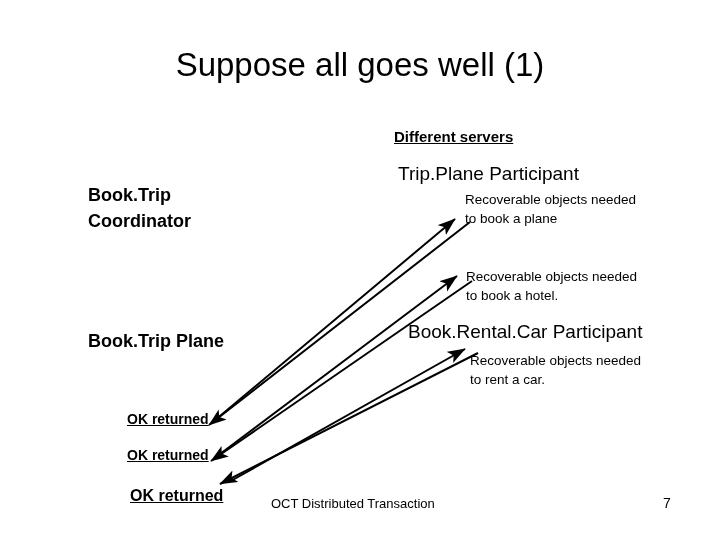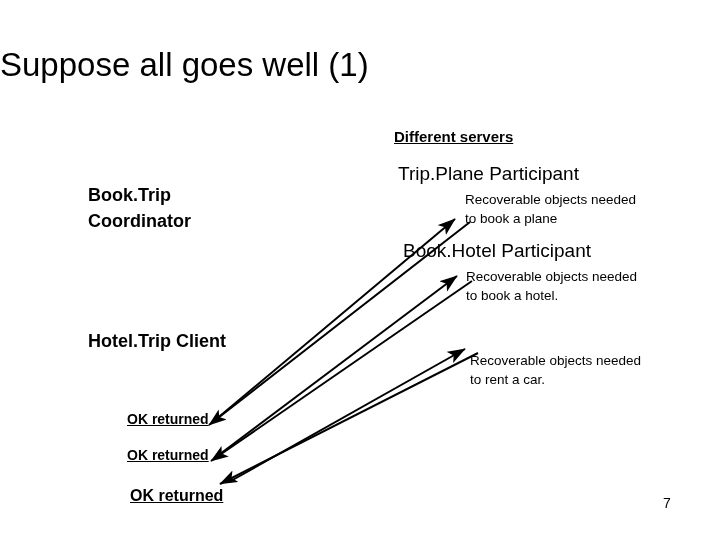--- a/index.html
+++ b/index.html
@@ -28,20 +28,21 @@
     position: absolute;
     white-space: pre;
     line-height: 1.18;
   }
 
   
   #slide-title {
     left: 0;
     top: 46px;
     width: 720px;
+    text-align: center;
     font-size: 33px;
     font-weight: 400;
     letter-spacing: 0px;
   }
 
   
   #servers-heading {
     left: 394px;
     top: 128px;
     font-size: 15px;
@@ -127,32 +128,33 @@
     <line x1="478" y1="353" x2="220" y2="484" stroke="#000000" stroke-width="2" marker-end="url(#ah)"></line>
   </svg>
 
   <div class="txt" id="slide-title">Suppose all goes well (1)</div>
 
   <div class="txt" id="coordinator-label">Book.Trip
 Coordinator</div>
 
   <div class="txt" id="servers-heading">Different servers</div>
 
-  <div class="txt" id="client-label">Hotel.Trip Client</div>
+  <div class="txt" id="client-label">Book.Trip Plane</div>
 
   <div class="txt participant-title" id="plane-title">Trip.Plane Participant</div>
   <div class="txt participant-desc" id="plane-desc">Recoverable objects needed
 to book a plane</div>
 
-  <div class="txt participant-title" id="hotel-title">Book.Hotel Participant</div>
   <div class="txt participant-desc" id="hotel-desc">Recoverable objects needed
 to book a hotel.</div>
 
+  <div class="txt participant-title" id="car-title">Book.Rental.Car Participant</div>
   <div class="txt participant-desc" id="car-desc">Recoverable objects needed
 to rent a car.</div>
 
   <div class="txt ok-label" id="ok-1">OK returned</div>
   <div class="txt ok-label" id="ok-2">OK returned</div>
   <div class="txt ok-label" id="ok-3">OK returned</div>
 
+  <div class="txt" id="footer-text">OCT Distributed Transaction</div>
   <div class="txt" id="page-number">7</div>
 
 </div>
 
 </body></html>

